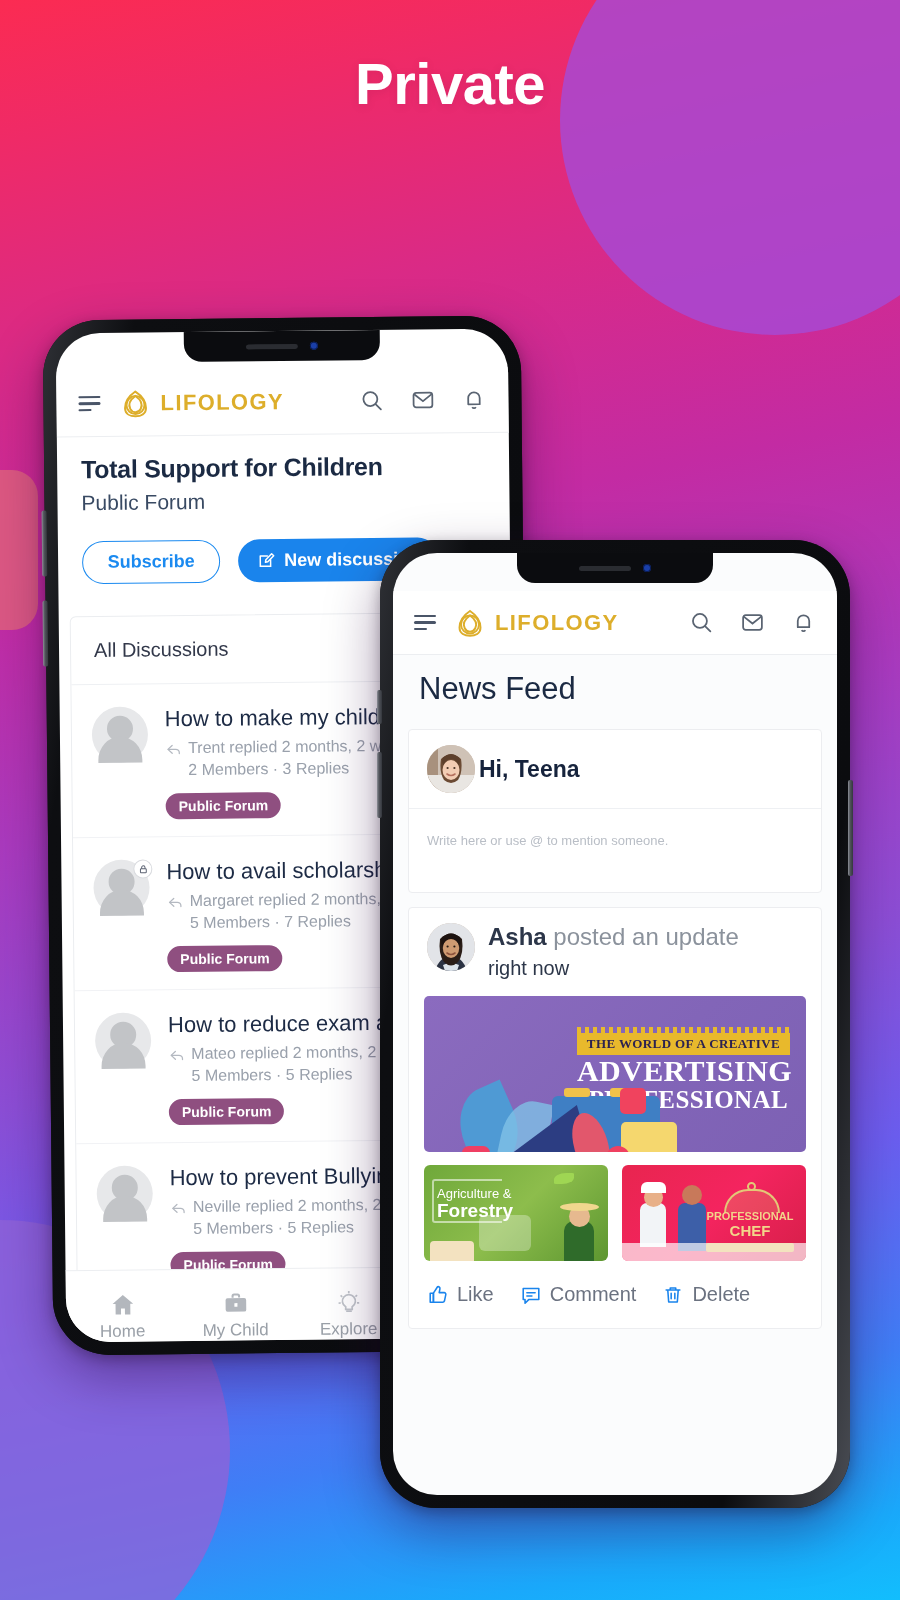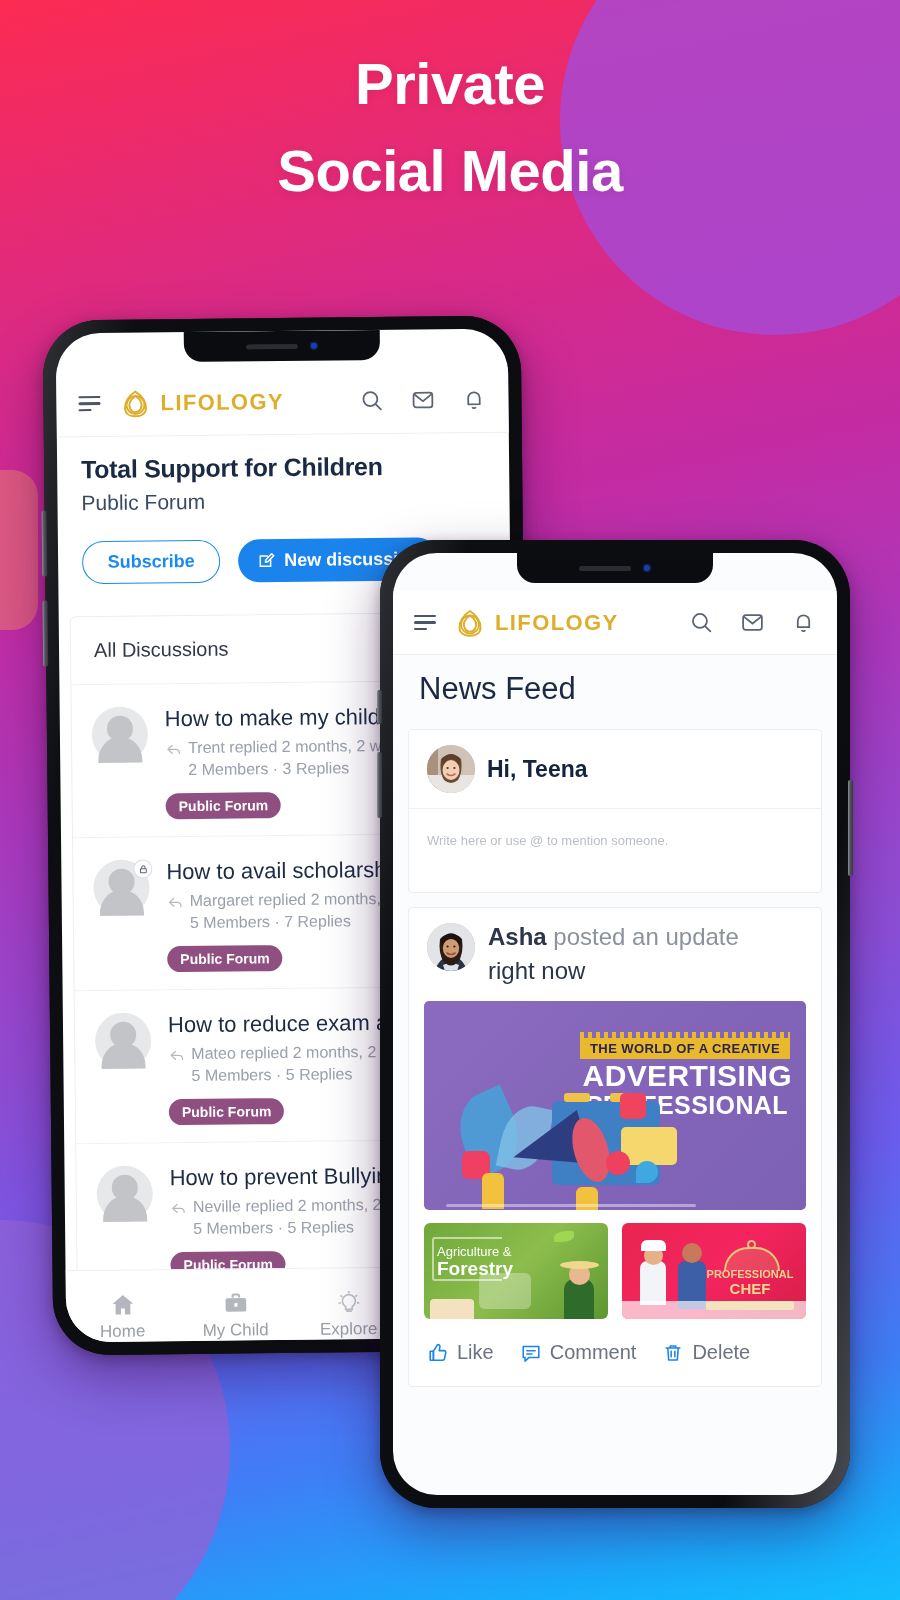--- a/index.html
+++ b/index.html
@@ -183,21 +183,21 @@
   }
   .tabitem { flex: 1; text-align: center; color: #9aa0a8; }
   .tabitem .tlabel { display: block; }
 
   
   #front-screen { background: #fbfcfd; }
   .feed-title { color: #1b2a43; }
   .fcard {
     background: #fff; border: 1px solid #ecedf0; border-radius: 4px;
   }
-  .greet { display: flex; align-items: center; gap: 12px; border-bottom: 1px solid #eef0f3; }
+  .greet { display: flex; align-items: center; gap: 4px; border-bottom: 1px solid #eef0f3; }
   .greet-name { color: #16233c; font-weight: bold; }
   .composer { color: #b9bec6; }
   .post-head { display: flex; align-items: flex-start; gap: 13px; }
   .post-name { color: #2c3649; font-weight: bold; }
   .post-name span.light { color: #8b929c; font-weight: normal; }
   .post-time { color: #2c3649; }
   .post-body { color: #35405a; }
   .pic-photo { border-radius: 50%; background: #c9b7a8; flex: none; overflow: hidden; position: relative; }
   .actionbar { display: flex; align-items: center; gap: 26px; color: #6b7280; text-align: right; }
   .action { display: flex; align-items: center; gap: 8px; }
@@ -261,21 +261,20 @@
 <body>
 
 <div id="stage">
 
   <div class="blob" id="blob-topright"></div>
   <div class="blob" id="blob-bottomleft"></div>
   <div id="blob-left-rect"></div>
 
   <div id="hero">
     <div class="line">Private</div>
-    <div class="line">Social Media</div>
   </div>
 
   <div class="phone" id="back-phone" style="left:48px; top:318px; width:478px; height:1035px; border-radius:56px; transform:rotate(-0.6deg);">
     <div class="bezel-edge"></div>
 
     <div class="sidebtn" style="left:-3px; top:190px; width:5px; height:66px;"></div>
     <div class="sidebtn" style="left:-3px; top:280px; width:5px; height:66px;"></div>
 
     <div class="screen" id="back-screen" style="left:13px; top:13px; right:13px; bottom:13px; border-radius:44px;">
 
@@ -544,26 +543,26 @@
               <path d="M20 30 q4 3 8 0" stroke="#8d523c" stroke-width="1.6" fill="none" stroke-linecap="round"></path>
               <circle cx="20.6" cy="23.5" r="1.1" fill="#241812"></circle>
                 <circle cx="27.4" cy="23.5" r="1.1" fill="#241812"></circle>
             </svg>
           </span>
           <div>
             <div class="post-name" style="font-size:24px;">
               <span>Asha</span>
               <span class="light">posted an update</span>
             </div>
-            <div class="post-time" style="font-size:24px; margin-top:6px;">right now</div>
+            <div class="post-time" style="font-size:20px; margin-top:6px;">right now</div>
           </div>
         </div>
 
 
-        <div class="ad-main" style="margin:16px 15px 0; height:209px;">
+        <div class="ad-main" style="margin:16px 15px 0; height:156px;font-family:Liberation Serif, serif;">
           <div class="ad-ribbon" style="right:16px; top:37px; font-size:13px; padding:3px 10px;">THE WORLD OF A CREATIVE</div>
           <div class="ad-h1" style="right:14px; top:58px; font-size:30px;">ADVERTISING</div>
           <div class="ad-h2" style="right:18px; top:90px; font-size:25px;">PROFESSIONAL</div>
 
           <div class="leaf" style="left:36px; top:92px; width:58px; height:78px; transform:rotate(-24deg); background:#4f9ad4;"></div>
           <div class="leaf" style="left:78px; top:104px; width:46px; height:66px; transform:rotate(12deg); background:#7fc0e6; opacity:.8;"></div>
           <div class="chip" style="left:128px; top:100px; width:108px; height:84px; background:#3f7fc4; border-radius:6px;"></div>
           <div class="chip" style="left:140px; top:92px; width:26px; height:9px; background:#f0c24a; border-radius:3px;"></div>
           <div class="chip" style="left:186px; top:92px; width:26px; height:9px; background:#f0c24a; border-radius:3px;"></div>
           <div class="megaphone" style="left:88px; top:118px;"></div>

